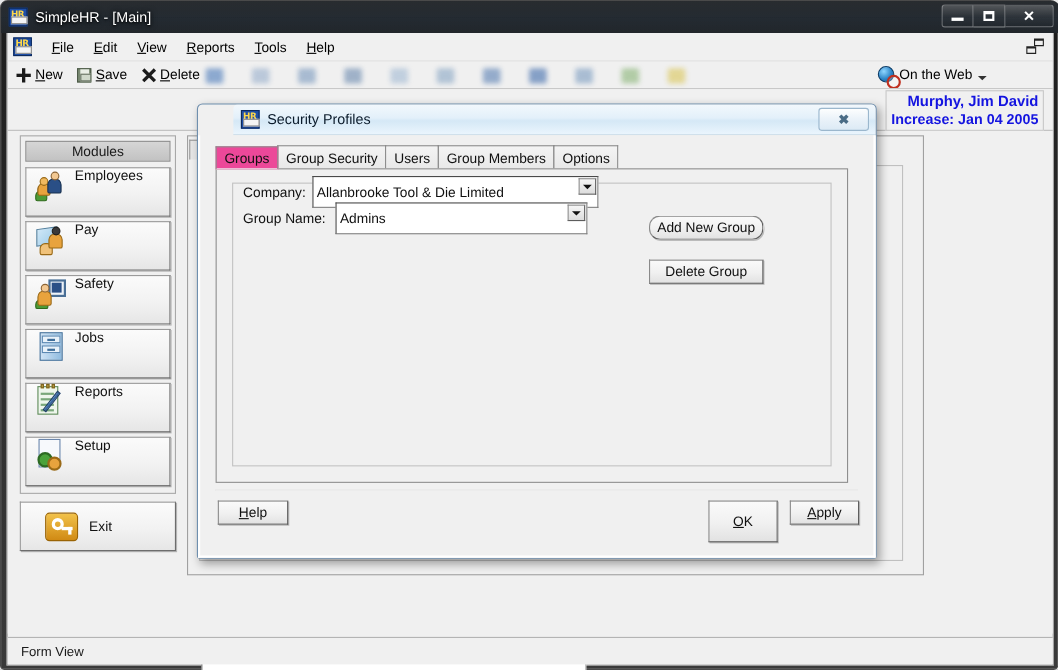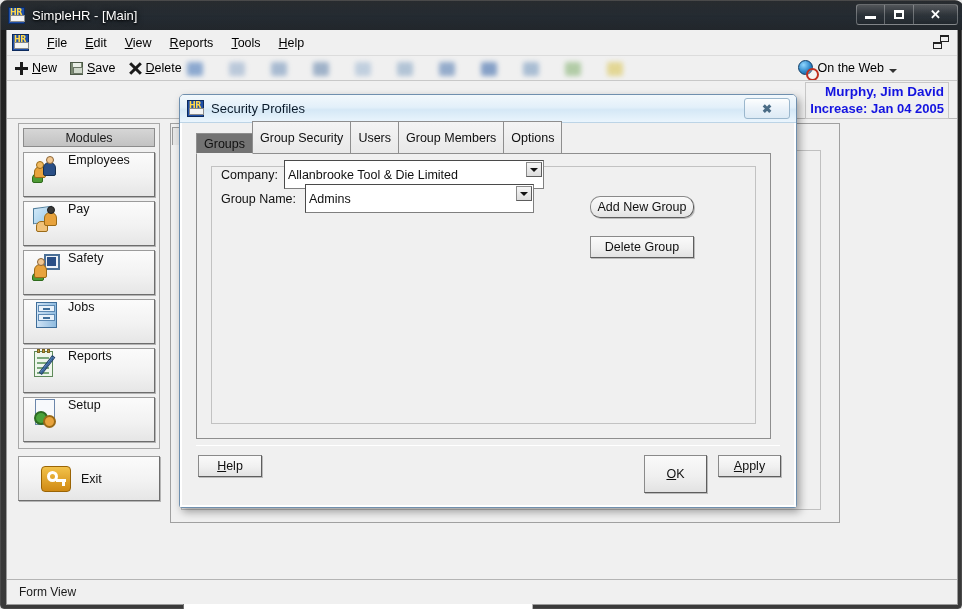--- a/index.html
+++ b/index.html
@@ -378,20 +378,21 @@
 
   
   .dialog {
     position:absolute;
     left: 172px; top: 64px;
     width: 618px; height: 414px;
     background: #f0f0f0;
     border: 1px solid #6f8fae;
     border-radius: 5px 5px 3px 3px;
     box-shadow: 3px 4px 9px rgba(0,0,0,0.35);
+    padding-left: 32px;
   }
   .dlg-title {
     position:relative;
     height: 28px;
     border-radius: 4px 4px 0 0;
     background: linear-gradient(180deg,#f2f8fc 0%,#e3f0fa 45%,#d5e8f6 55%,#eaf5fd 100%);
     display:flex; align-items:center;
     border-bottom: 1px solid #bcd4e6;
   }
   .dlg-ico { margin-left:7px; margin-right:7px; width:17px;height:17px; flex:0 0 auto;}
@@ -415,33 +416,33 @@
     border-top: none;
   }
 
   
   .tabstrip {
     position:absolute; left:14px; top:10px;
     height: 21px;
     display:flex; align-items:flex-end;
   }
   .tab {
-    height: 33px;
+    height: 22px;
     padding: 0 7px;
     font-size: 12.5px; color:#101010;
     background: linear-gradient(180deg,#f4f4f4,#e8e8e8);
     border:1px solid #8e8e8e;
     border-bottom: none;
     display:flex; align-items:center;
     margin-right: -1px;
     white-space:nowrap;
   }
   .tab.active {
     height: 21px;
-    background: #737373;
+    background: #ec4899;
     border-color: #8e8e8e;
     border-bottom: 1px solid #f0f0f0;
     z-index: 3;
     position:relative;
     margin-top:44px;
   }
   .tabpage {
     position:absolute; left:14px; top:30px;
     width: 575px; height: 286px;
     background:#f0f0f0;

